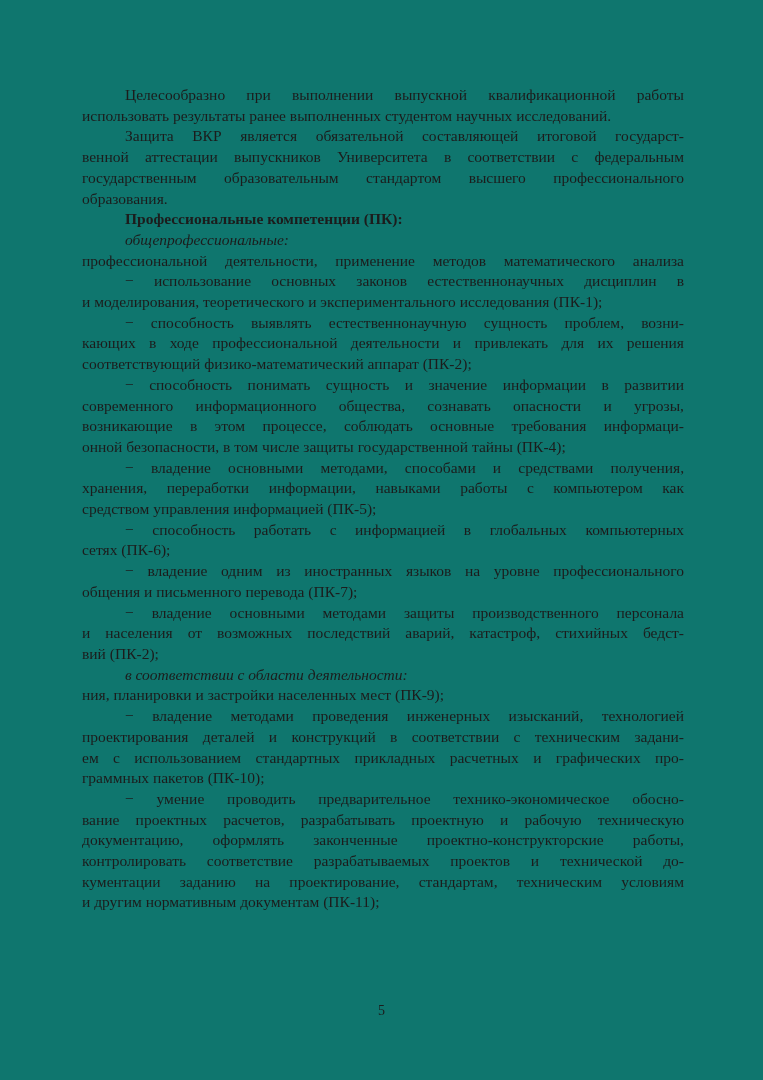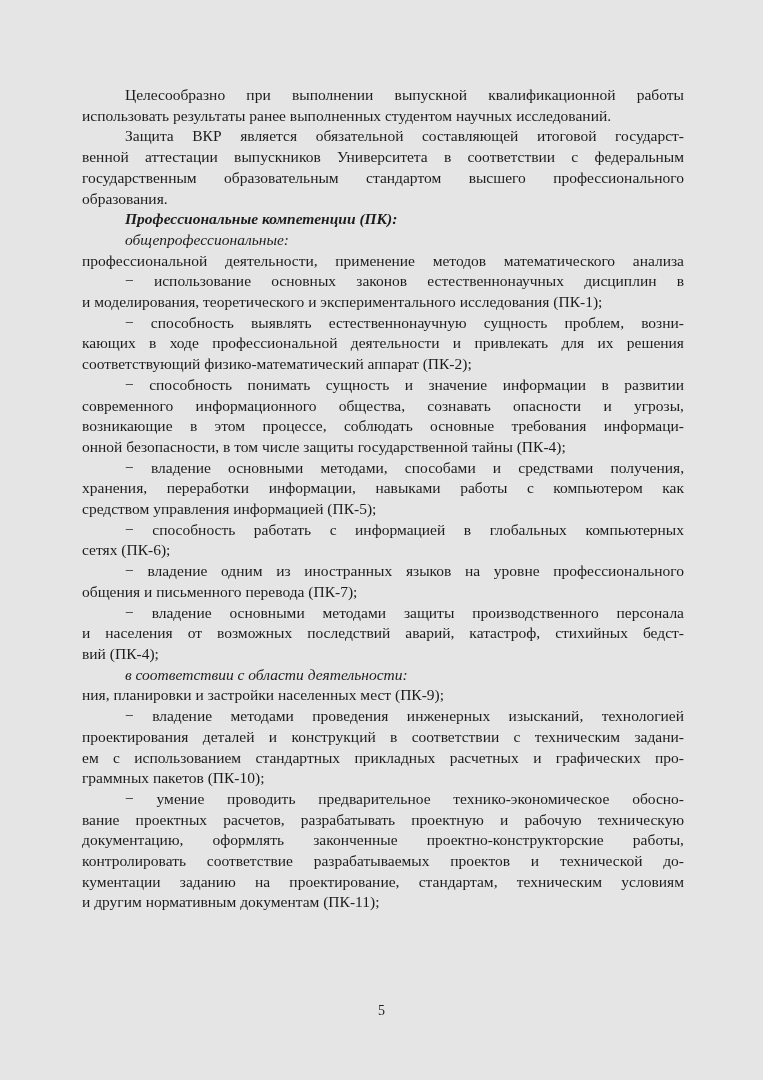--- a/index.html
+++ b/index.html
@@ -4,21 +4,21 @@
 <style>
   html, body {
     margin: 0;
     padding: 0;
     background: #ffffff;
   }
   .page {
     position: relative;
     width: 763px;
     height: 1080px;
-    background: #e5e5e5;
+    background: #0f766e;
     overflow: hidden;
     font-family: "Liberation Serif", "DejaVu Serif", serif;
     color: #1c1c1c;
   }
   .text-block {
     position: absolute;
     left: 82px;
     top: 85px;
     width: 602px;
   }
@@ -33,21 +33,20 @@
   }
   .line.end {
     text-align: center;
     text-align-last: left;
   }
   .line.indent {
     text-indent: 43px;
   }
   .style-bold-italic .line {
     font-weight: bold;
-    font-style: italic;
   }
   .style-italic .line {
     font-style: italic;
   }
   .page-number {
     position: absolute;
     top: 1002px;
     left: 0;
     width: 763px;
     text-align: center;
@@ -102,21 +101,21 @@
         <div class="line indent">− способность работать с информацией в глобальных компьютерных</div>
         <div class="line end">сетях (ПК-6);</div>
       </div>
       <div class="block style-normal">
         <div class="line indent">− владение одним из иностранных языков на уровне профессионального</div>
         <div class="line end">общения и письменного перевода (ПК-7);</div>
       </div>
       <div class="block style-normal">
         <div class="line indent">− владение основными методами защиты производственного персонала</div>
         <div class="line">и населения от возможных последствий аварий, катастроф, стихийных бедст-</div>
-        <div class="line end">вий (ПК-4);</div>
+        <div class="line end">вий (ПК-2);</div>
       </div>
       <div class="block style-italic">
         <div class="line end indent">в соответствии с области деятельности:</div>
       </div>
       <div class="block style-normal">
         <div class="line end">ния, планировки и застройки населенных мест (ПК-9);</div>
       </div>
       <div class="block style-normal">
         <div class="line indent">− владение методами проведения инженерных изысканий, технологией</div>
         <div class="line">проектирования деталей и конструкций в соответствии с техническим задани-</div>

